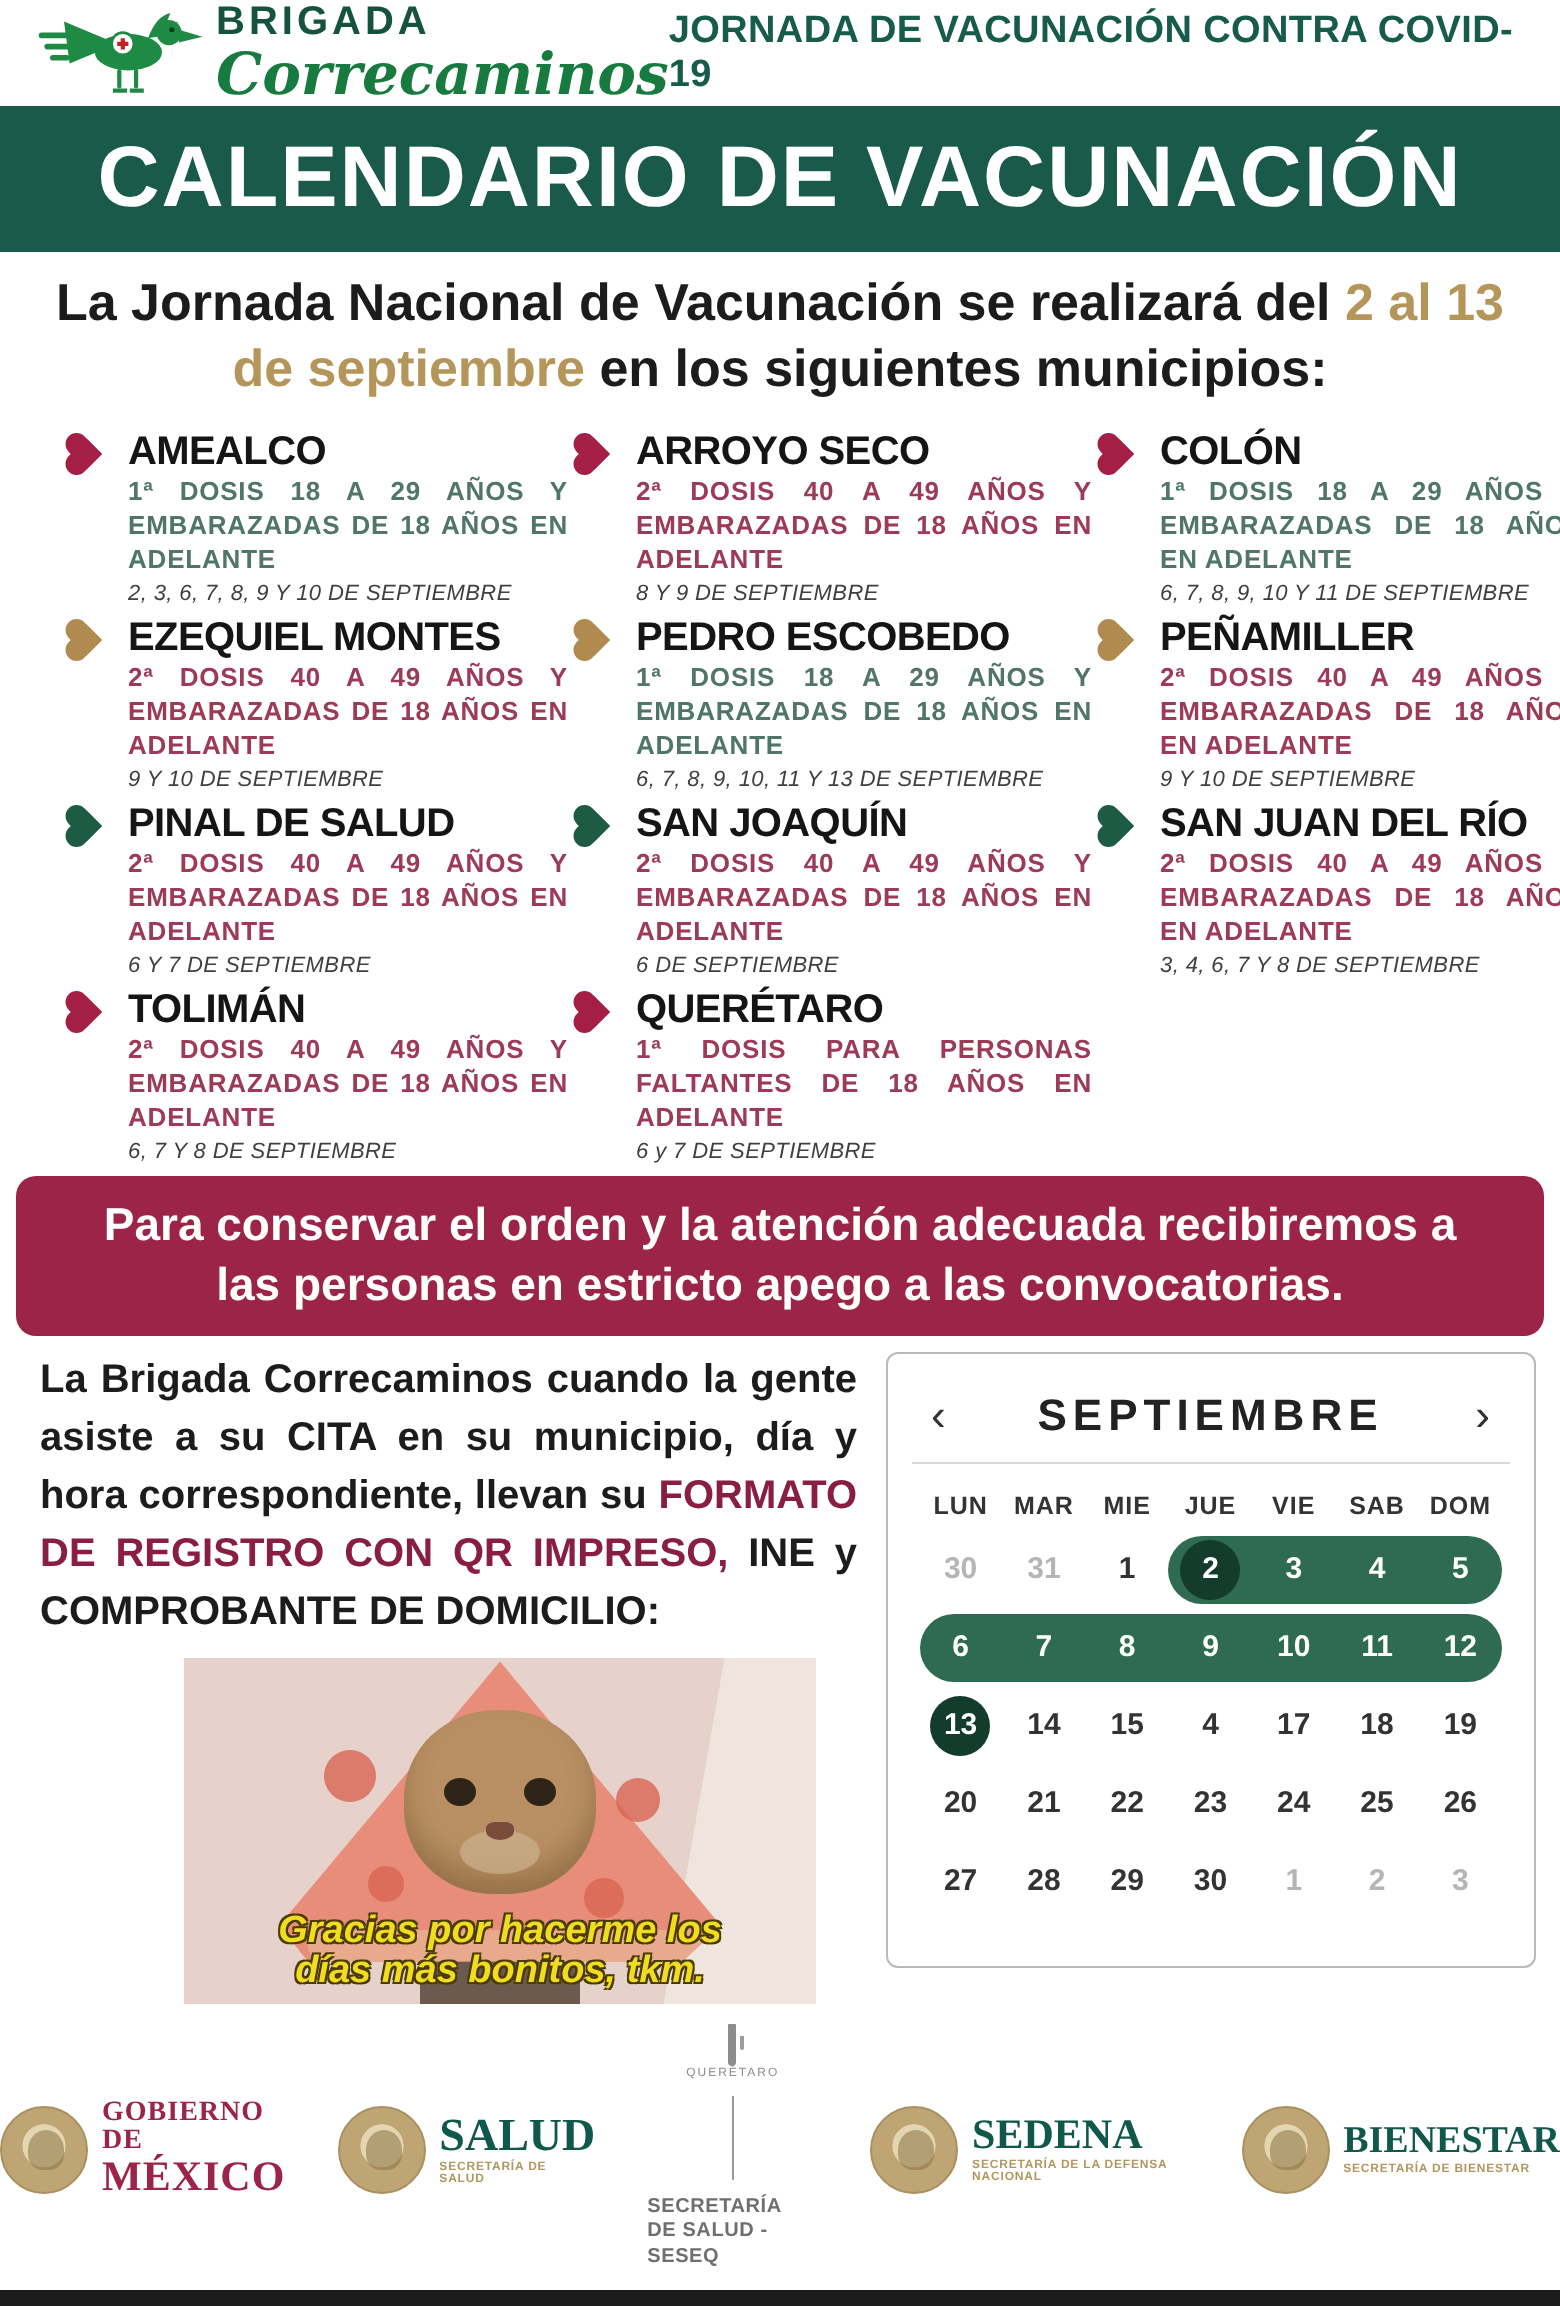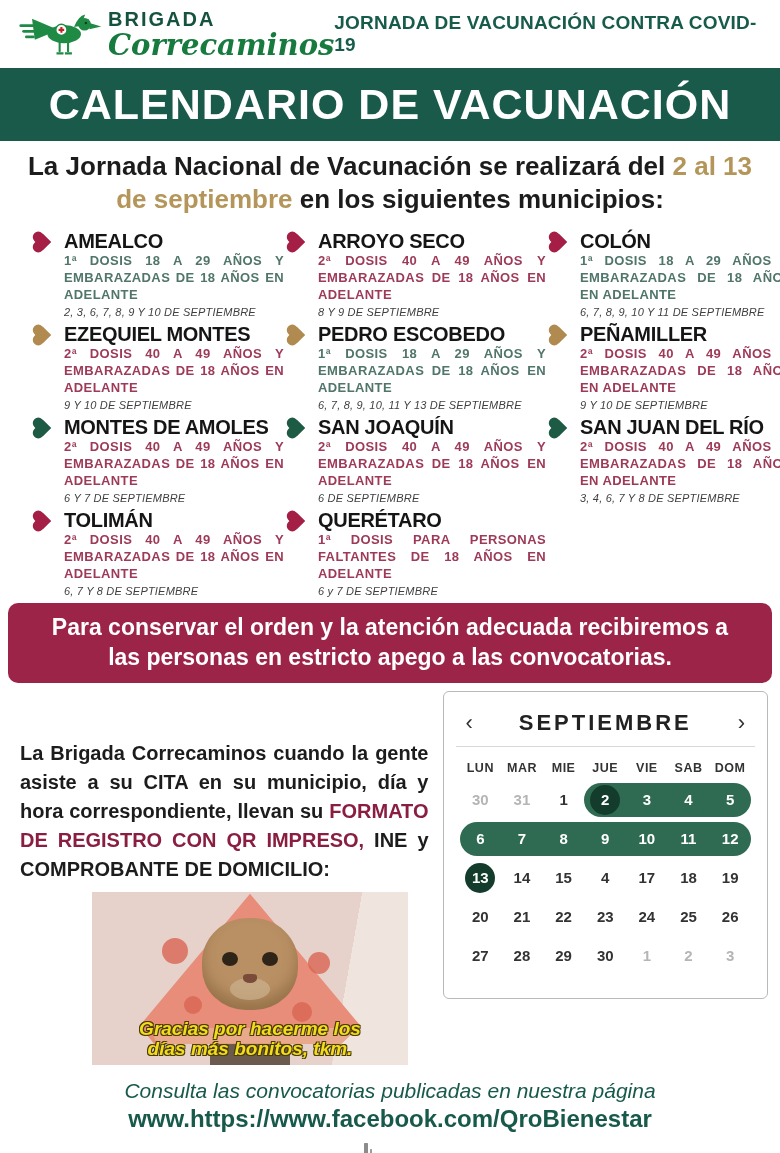--- a/index.html
+++ b/index.html
@@ -1,21 +1,21 @@
 <!DOCTYPE html>
 <html><head>
 <meta charset="utf-8">
 <style>
   * { margin:0; padding:0; box-sizing:border-box; }
   html,body { background:#ffffff; }
   body { width:780px; height:1153px; overflow:hidden; font-family:"Liberation Sans","DejaVu Sans",sans-serif; color:#1b1b1b; }
   .page { width:780px; height:1153px; position:relative; background:#fff; }
 
   
-  .hdr { height:68px; display:flex; align-items:center; justify-content:flex-start; padding:0 14px 0 18px; }
+  .hdr { height:53px; display:flex; align-items:center; justify-content:flex-start; padding:0 14px 0 18px; }
   .brand { display:flex; align-items:center; gap:6px; }
   .brand-txt { line-height:1; }
   .brand-l1 { font-size:20px; font-weight:700; letter-spacing:2px; color:#15523f; }
   .brand-l2 { font-family:"DejaVu Serif","Liberation Serif",serif; font-style:italic; font-weight:700; font-size:29px; color:#177a3e; margin-top:2px; }
   .jornada { font-size:19px; font-weight:700; color:#175b4a; letter-spacing:.2px; }
 
   
   .title-bar { background:#1a5a4a; height:73px; display:flex; align-items:center; justify-content:center; }
   .title-bar h1 { color:#fff; font-size:43px; font-weight:800; letter-spacing:1px; white-space:nowrap; }
 
@@ -41,21 +41,21 @@
   .dose[data-tone="green"]  { color:#50756a; }
   .dates { font-size:11px; font-style:italic; font-weight:400; color:#3f3f3f; margin-top:2px; letter-spacing:.2px; }
 
   
   .notice { margin:6px 8px 0; background:#9d2449; border-radius:10px; padding:10px 26px; text-align:center; }
   .notice p { color:#fff; font-size:23px; font-weight:800; line-height:1.3; }
 
   
   .mid { display:flex; padding:8px 12px 0 20px; gap:14px; }
   .mid-left { width:412px; }
-  .instructions { font-size:20px; font-weight:800; line-height:1.45; text-align:justify; color:#1c1c1c;margin-top:48px; }
+  .instructions { font-size:20px; font-weight:800; line-height:1.45; text-align:justify; color:#1c1c1c; }
   .instructions .em { color:#8a1e40; }
 
   
   .meme { width:316px; height:173px; margin:8px 0 0 72px; position:relative; overflow:hidden; background:linear-gradient(100deg,#e6d2cb 0 78%,#efe4de 78% 100%); }
   .meme .body { position:absolute; left:118px; bottom:0; width:80px; height:34px; background:#6b5a4e; border-radius:10px 10px 0 0; }
   .meme .pizza { position:absolute; left:38px; top:2px; width:240px; height:150px; background:#e78d7a; clip-path:polygon(50% 0,96% 88%,88% 100%,10% 100%,4% 88%); }
   .meme .pizza::before { content:""; position:absolute; left:10%; bottom:0; width:84%; height:16px; background:#e8a98c; border-radius:8px; }
   .meme .pep1,.meme .pep2,.meme .pep3,.meme .pep4 { position:absolute; border-radius:50%; background:#d96552; opacity:.8; }
   .meme .pep1{ width:26px;height:26px;left:70px;top:46px; } .meme .pep2{ width:22px;height:22px;left:216px;top:60px; }
   .meme .pep3{ width:18px;height:18px;left:92px;top:104px; } .meme .pep4{ width:20px;height:20px;left:200px;top:110px; }
@@ -216,21 +216,21 @@
         </div>
       <div class="card-body">
           <div class="dose" data-tone="maroon">2ª DOSIS 40 A 49 AÑOS Y EMBARAZADAS DE 18 AÑOS EN ADELANTE</div>
           <div class="dates">9 Y 10 DE SEPTIEMBRE</div>
         </div>
     </div>
 
     <div class="card">
       <div class="card-head">
           <span class="heart" data-bullet="green"></span>
-          <span class="card-name">MONTES DE AMOLES</span>
+          <span class="card-name">PINAL DE SALUD</span>
         </div>
       <div class="card-body">
           <div class="dose" data-tone="maroon">2ª DOSIS 40 A 49 AÑOS Y EMBARAZADAS DE 18 AÑOS EN ADELANTE</div>
           <div class="dates">6 Y 7 DE SEPTIEMBRE</div>
         </div>
     </div>
 
     <div class="card">
       <div class="card-head">
           <span class="heart" data-bullet="green"></span>
@@ -425,24 +425,20 @@
         <div class="cc" data-type="muted">
             <span class="cn">2</span>
           </div>
         <div class="cc" data-type="muted">
             <span class="cn">3</span>
           </div>
       </div>
     </div>
   </div>
 
-  <div class="consulta">
-    <div class="c1">Consulta las convocatorias publicadas en nuestra página</div>
-    <div class="c2">www.https://www.facebook.com/QroBienestar</div>
-  </div>
 
   <div class="logos">
     <div class="logo-g">
       <span class="seal"></span>
       <span class="gob-txt">
         <div class="gob-l1">GOBIERNO DE</div>
         <div class="gob-l2">MÉXICO</div>
       </span>
     </div>
     <div class="logo-g salud">

